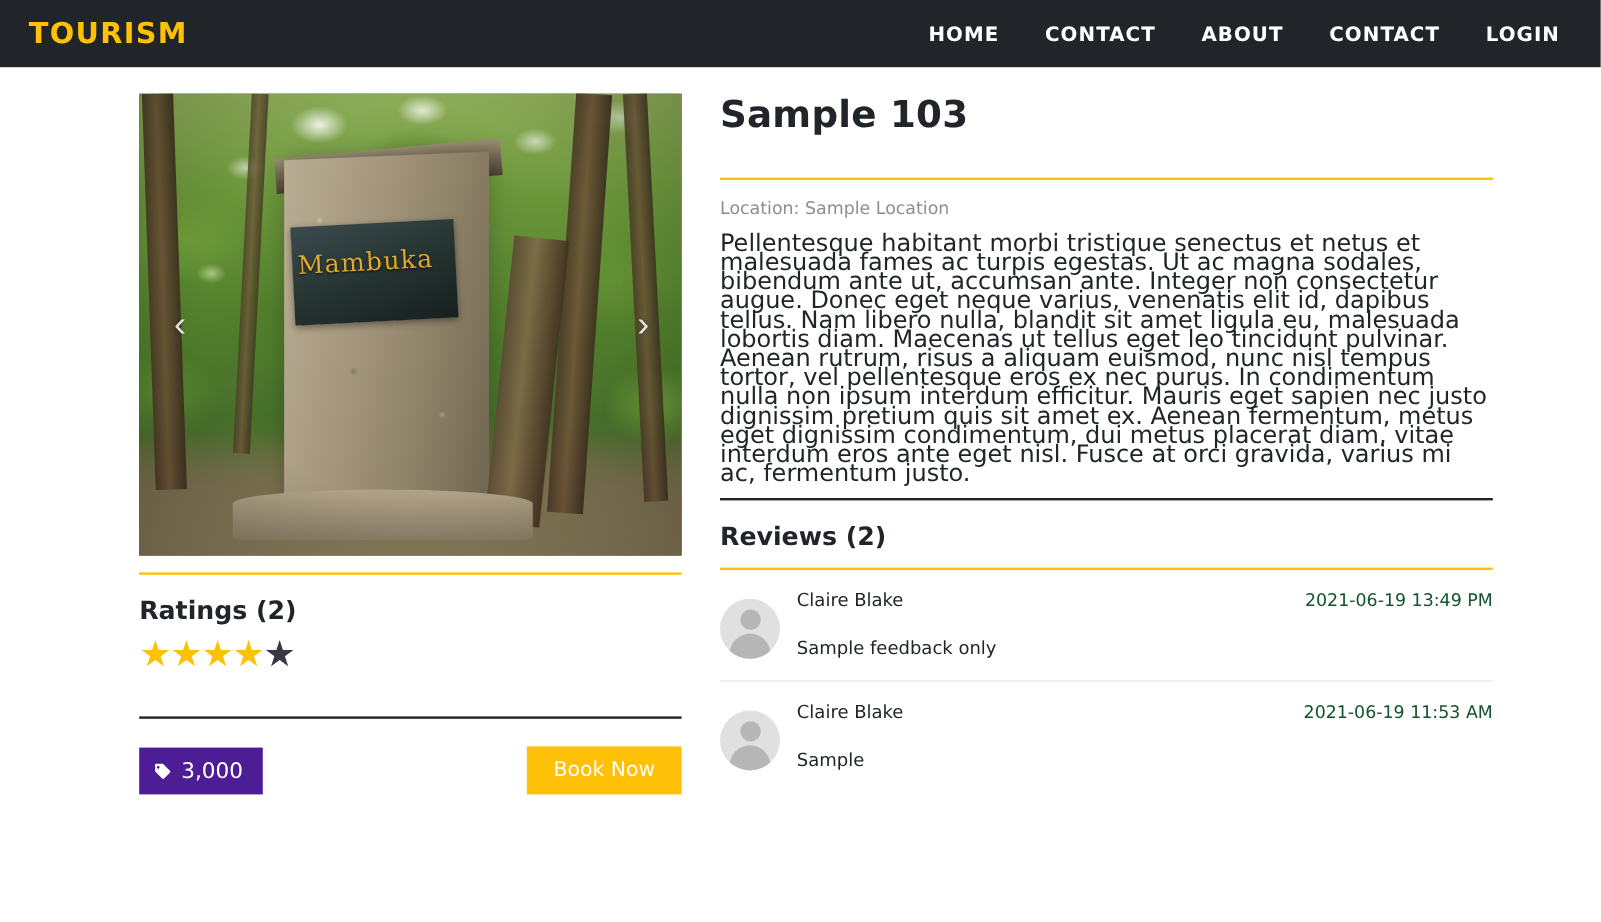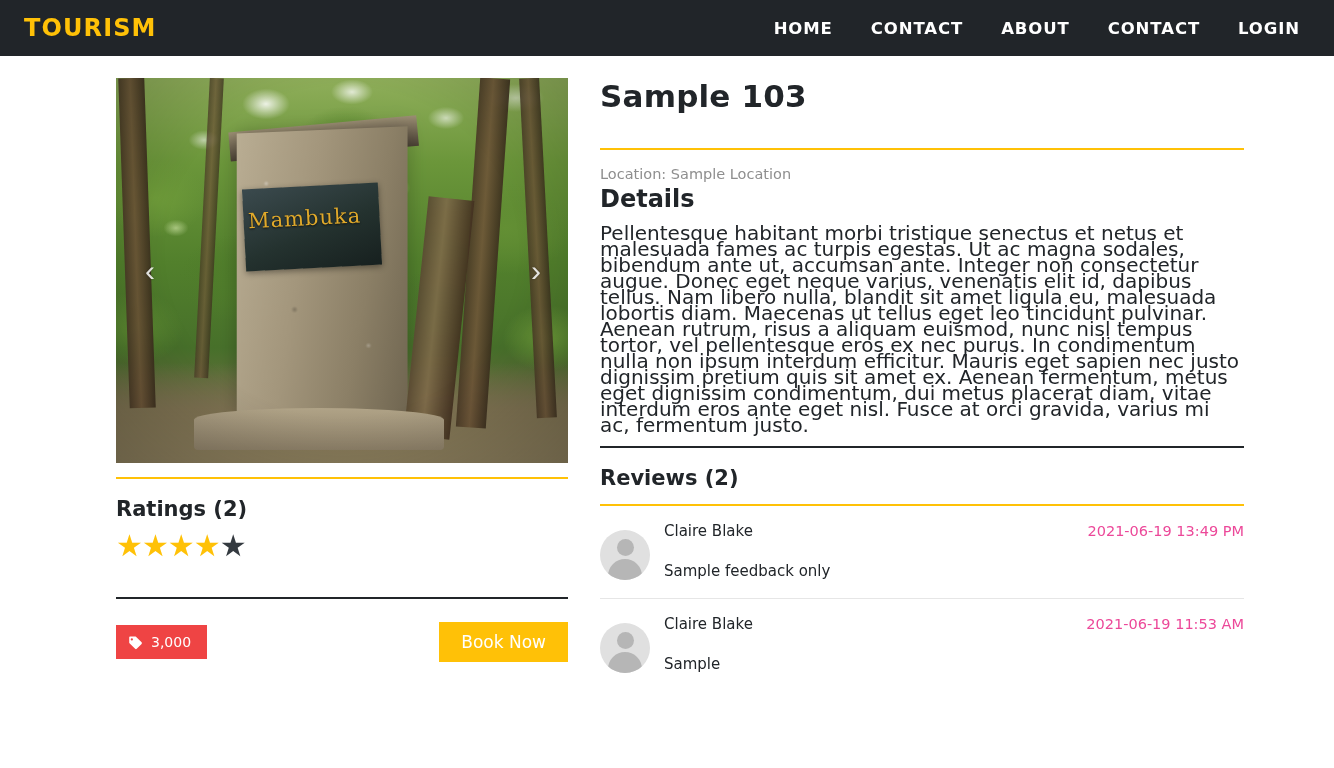--- a/index.html
+++ b/index.html
@@ -201,23 +201,23 @@
   .star-on { color: #ffc107; }
   .star-off { color: #343a40; }
 
   .left-actions {
     display: flex;
     justify-content: space-between;
     align-items: center;
     margin-top: 23px;
   }
   .price-badge {
-    background: #ef4444;
+    background: #4c1d95;
     color: #ffffff;
-    font-size: 14px;
+    font-size: 18px;
     padding: 9px 16px 9px 12px;
     display: inline-flex;
     align-items: center;
     gap: 8px;
     font-family: "DejaVu Sans", sans-serif;
     cursor: default;
   }
   .price-badge svg { display: block; }
   .book-btn {
     background: #ffc107;
@@ -300,21 +300,21 @@
     justify-content: space-between;
     align-items: baseline;
   }
   .review-name {
     font-size: 15px;
     color: #212529;
     font-family: "DejaVu Sans", sans-serif;
   }
   .review-date {
     font-size: 14.5px;
-    color: #ec4899;
+    color: #14532d;
     font-family: "DejaVu Sans", sans-serif;
   }
   .review-text {
     font-size: 15px;
     color: #212529;
     margin-top: 22px;
     font-family: "DejaVu Sans", sans-serif;
   }
   .review-sep { margin-top: 18px; }
 </style>
@@ -379,21 +379,20 @@
   </div>
 
   <div class="col-right">
 
     <h1 class="title">Sample 103</h1>
 
     <hr class="hr-gold" style="margin-top:34px">
 
     <div class="location">Location: Sample Location</div>
 
-    <h2 class="details-title">Details</h2>
 
     <p class="details-body">Pellentesque habitant morbi tristique senectus et netus et malesuada fames ac turpis egestas. Ut ac magna sodales, bibendum ante ut, accumsan ante. Integer non consectetur augue. Donec eget neque varius, venenatis elit id, dapibus tellus. Nam libero nulla, blandit sit amet ligula eu, malesuada lobortis diam. Maecenas ut tellus eget leo tincidunt pulvinar. Aenean rutrum, risus a aliquam euismod, nunc nisl tempus tortor, vel pellentesque eros ex nec purus. In condimentum nulla non ipsum interdum efficitur. Mauris eget sapien nec justo dignissim pretium quis sit amet ex. Aenean fermentum, metus eget dignissim condimentum, dui metus placerat diam, vitae interdum eros ante eget nisl. Fusce at orci gravida, varius mi ac, fermentum justo.</p>
 
     <div style="height:13px"></div>
     <hr class="hr-dark">
 
     <h2 class="reviews-title">Reviews (2)</h2>
 
     <hr class="hr-gold" style="margin-top:14px">
 

